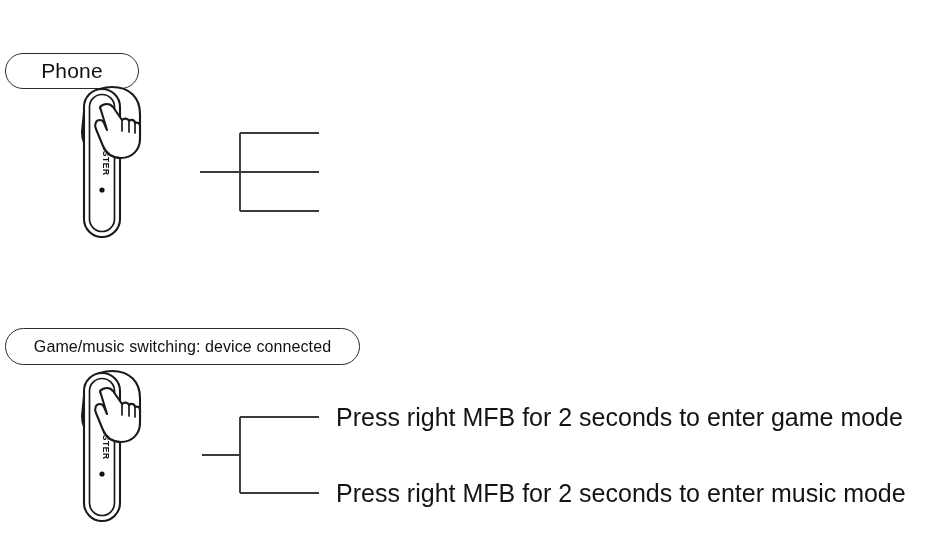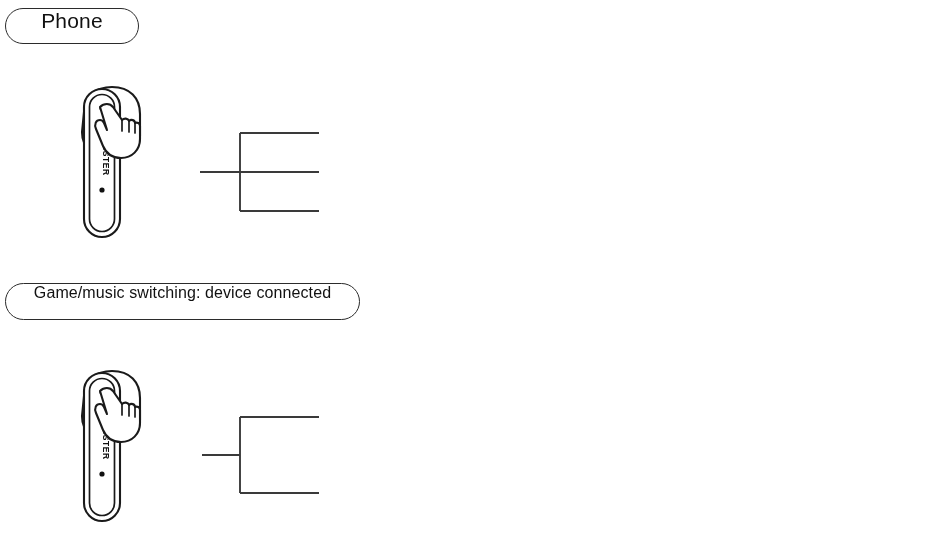--- a/index.html
+++ b/index.html
@@ -25,23 +25,25 @@
   }
 
   
   .badge {
     position: absolute;
     box-sizing: border-box;
     border: 1.6px solid #2b2b2b;
     border-radius: 999px;
     background: #ffffff;
     display: flex;
+    align-items: center;
     justify-content: center;
     white-space: nowrap;
     color: #111111;
+    margin-top: 45px;
   }
   .badge-phone {
     left: 5px;
     top: 8px;
     width: 134px;
     height: 36px;
     font-size: 21px;
     letter-spacing: 0.2px;
   }
   .badge-mode {
@@ -206,14 +208,18 @@
 
   <div class="bracket bracket-2">
     <svg width="130" height="95" viewBox="0 0 130 95">
       <path d="M 7 45 L 45 45" fill="none" stroke="#3a3a3a" stroke-width="1.9"></path>
       <path d="M 45 7 L 45 83" fill="none" stroke="#3a3a3a" stroke-width="1.9"></path>
       <path d="M 45 7 L 124 7" fill="none" stroke="#3a3a3a" stroke-width="1.9"></path>
       <path d="M 45 83 L 124 83" fill="none" stroke="#3a3a3a" stroke-width="1.9"></path>
     </svg>
   </div>
 
+  <div class="lines lines-mode">
+    <div class="line">Press right MFB for 2 seconds to enter game mode</div>
+    <div class="line">Press right MFB for 2 seconds to enter music mode</div>
+  </div>
 
 </div>
 
 </body></html>

